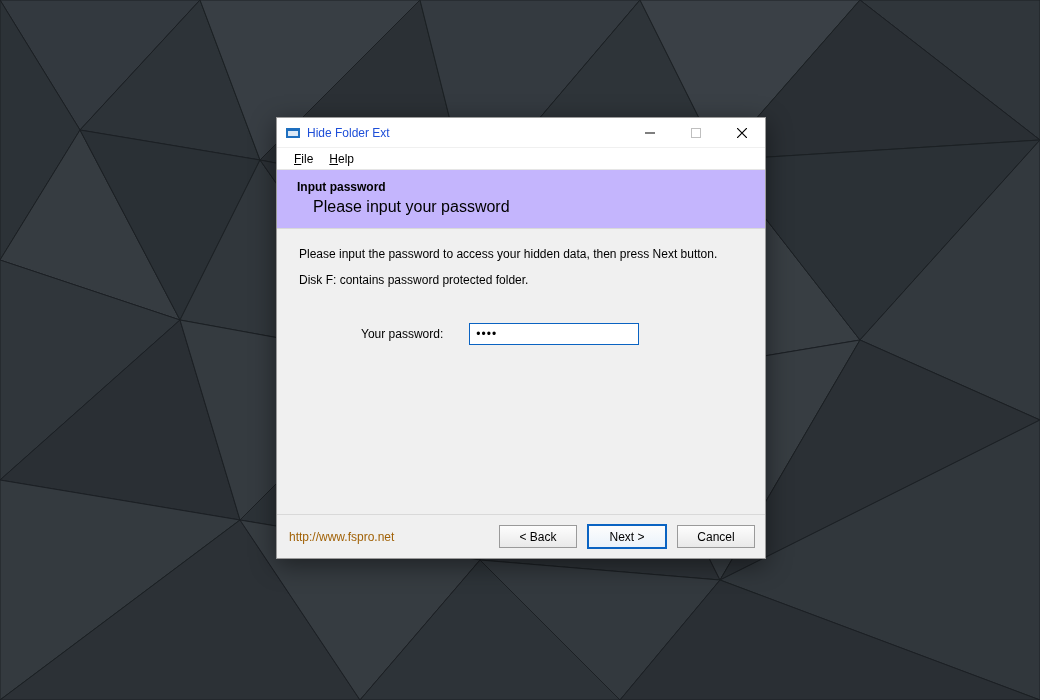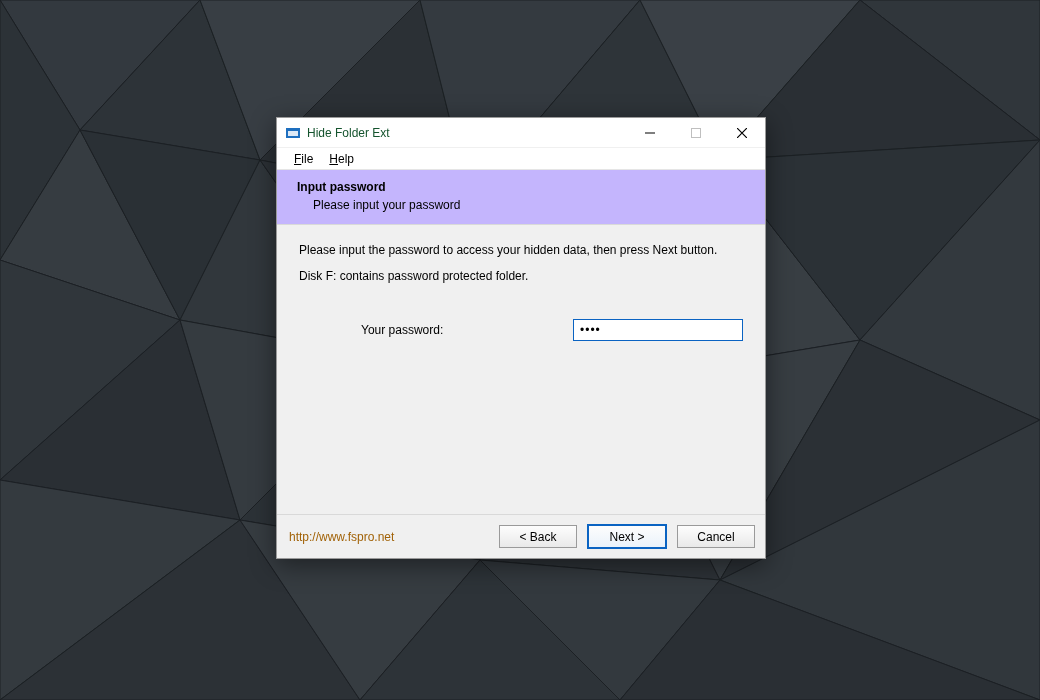--- a/index.html
+++ b/index.html
@@ -34,21 +34,21 @@
     display: flex;
     align-items: center;
     background: #ffffff;
     border-bottom: 1px solid #f0f0f0;
   }
   .titlebar .icon {
     width: 16px; height: 16px; margin: 0 6px 0 8px;
     display: inline-flex; align-items: center; justify-content: center;
   }
   .titlebar .title {
-    font-size: 12px; color: #14532d;
+    font-size: 12px; color: #1d4ed8;
     flex: 0 0 auto;
   }
   .titlebar .spacer { flex: 1 1 auto; }
   .win-btn {
     width: 46px; height: 30px;
     display: flex; align-items: center; justify-content: center;
     color: #000;
   }
   .win-btn.disabled { color: #bfbfbf; }
   .win-btn svg { display: block; }
@@ -66,35 +66,34 @@
   .menu-item { padding: 2px 4px; cursor: default; }
   .menu-item .mn { text-decoration: underline; }
 
   
   .header-panel {
     background: #c4b5fd;
     padding: 10px 18px 12px 20px;
     border-bottom: 1px solid #d9d9d9;
   }
   .header-panel .h-title { font-weight: 700; font-size: 12px; margin-bottom: 4px; }
-  .header-panel .h-sub { font-size: 12px; padding-left: 16px; }
+  .header-panel .h-sub { font-size: 16px; padding-left: 16px; }
 
   
   .content {
     flex: 1 1 auto;
     background: #f0f0f0;
     padding: 18px 22px 0 22px;
     position: relative;
   }
   .content .line { font-size: 12px; color: #000; margin-bottom: 12px; }
   .pw-row {
     display: flex; align-items: center;
     margin-top: 36px; margin-left: 62px;
-    gap: 7px;
-    justify-content: space-between;
+    gap: 26px;
   }
   .pw-label { font-size: 12px; }
   .pw-input {
     width: 170px; height: 22px;
     border: 1px solid #0a63c2;
     background: #ffffff;
     padding: 0 6px;
     font-size: 12px;
     letter-spacing: 1px;
     outline: none;

